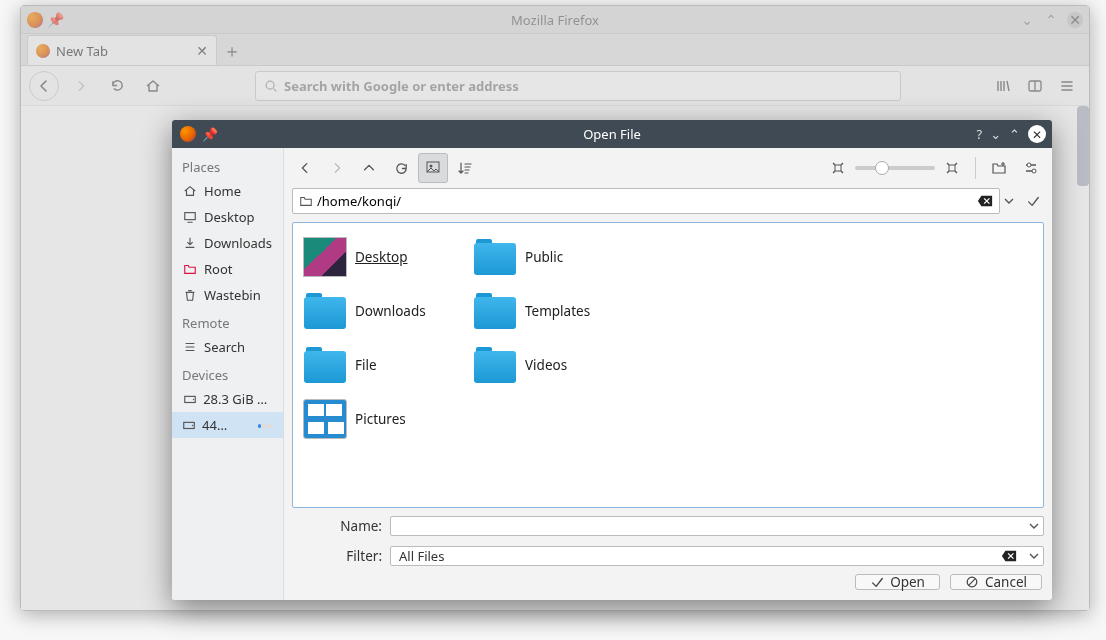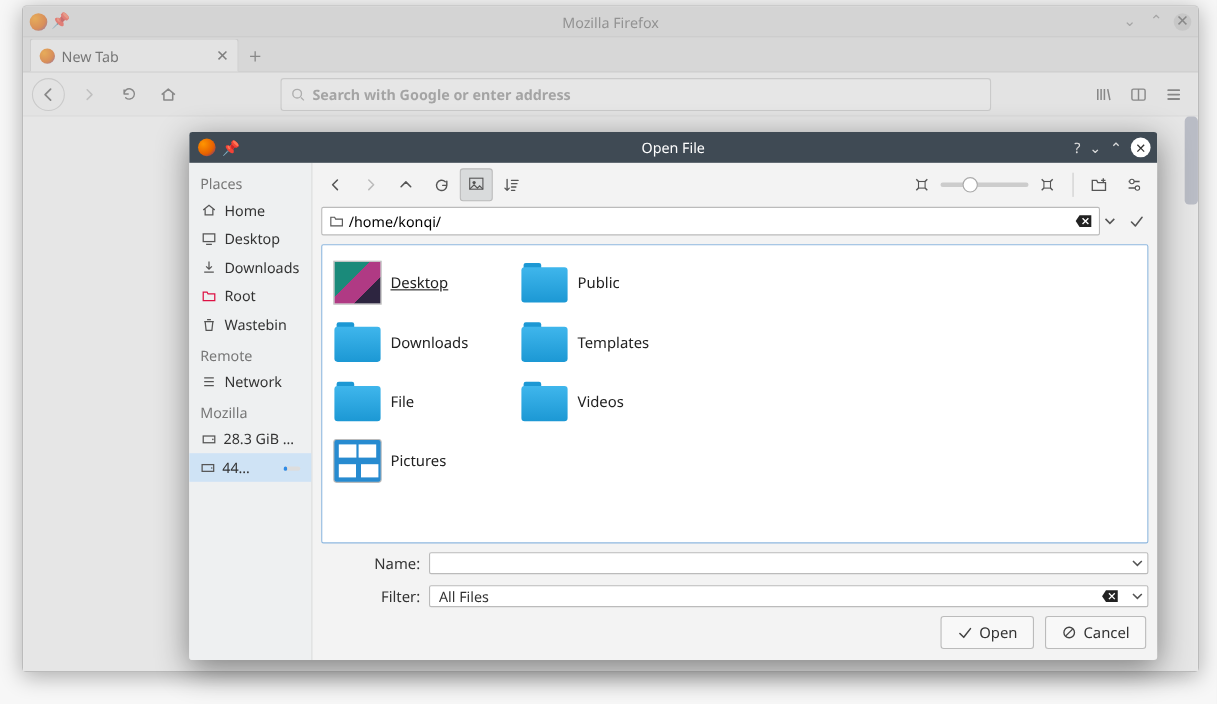--- a/index.html
+++ b/index.html
@@ -86,21 +86,21 @@
 .file-item.selected .label { text-decoration: underline; }
 
 .bottom-rows { padding:8px; display:flex; flex-direction:column; gap:10px; }
 .form-row { display:flex; align-items:center; gap:8px; }
 .form-row .lbl { width:90px; text-align:right; font-size:13.5px; color:#333; }
 .form-row .field { flex:1; height:20px; border:1px solid #bbb; border-radius:2px; background:#fff; display:flex; align-items:center; padding:0 8px; font-size:13px; color:#333; position:relative; }
 .form-row .field .xicon { position:absolute; right:26px; color:#222; }
 .form-row .field .drop { position:absolute; right:4px; color:#555; }
 
 .button-row { display:flex; justify-content:flex-end; gap:10px; padding:0 10px 10px; }
-.btn-push { height:30px; padding:0 14px; border:1px solid #bbb; border-radius:3px; background:#f8f8f8; display:flex; align-items:center; gap:6px; font-size:13.5px; color:#333; }
+.btn-push { height:16px; padding:0 14px; border:1px solid #bbb; border-radius:3px; background:#f8f8f8; display:flex; align-items:center; gap:6px; font-size:13.5px; color:#333; }
 
 svg { display:block; }
 </style>
 </head>
 <body>
 
 <div class="ff-window">
   <div class="ff-titlebar">
     <span class="ff-logo"></span>
     <span class="pin">📌</span>
@@ -233,24 +233,24 @@
           </div>
         </div>
       <div class="sb-header">Remote</div>
       <div id="sb-remote">
           <div class="sb-item">
             <span class="ic">
               <svg width="14" height="14" viewBox="0 0 16 16">
                 <path d="M3 4h10M3 8h10M3 12h10" stroke="#555" stroke-width="1.3" fill="none"></path>
               </svg>
             </span>
-            <span class="label">Network</span>
-          </div>
-        </div>
-      <div class="sb-header">Mozilla</div>
+            <span class="label">Search</span>
+          </div>
+        </div>
+      <div class="sb-header">Devices</div>
       <div id="sb-devices">
           <div class="sb-item device">
             <span class="ic">
               <svg width="14" height="14" viewBox="0 0 16 16">
                 <rect x="2" y="5" width="12" height="7" stroke="#555" stroke-width="1.3" fill="none"></rect>
                 <circle cx="12" cy="8.5" r="0.8" fill="#555"></circle>
               </svg>
             </span>
             <span class="label">28.3 GiB H…</span>
           </div>

